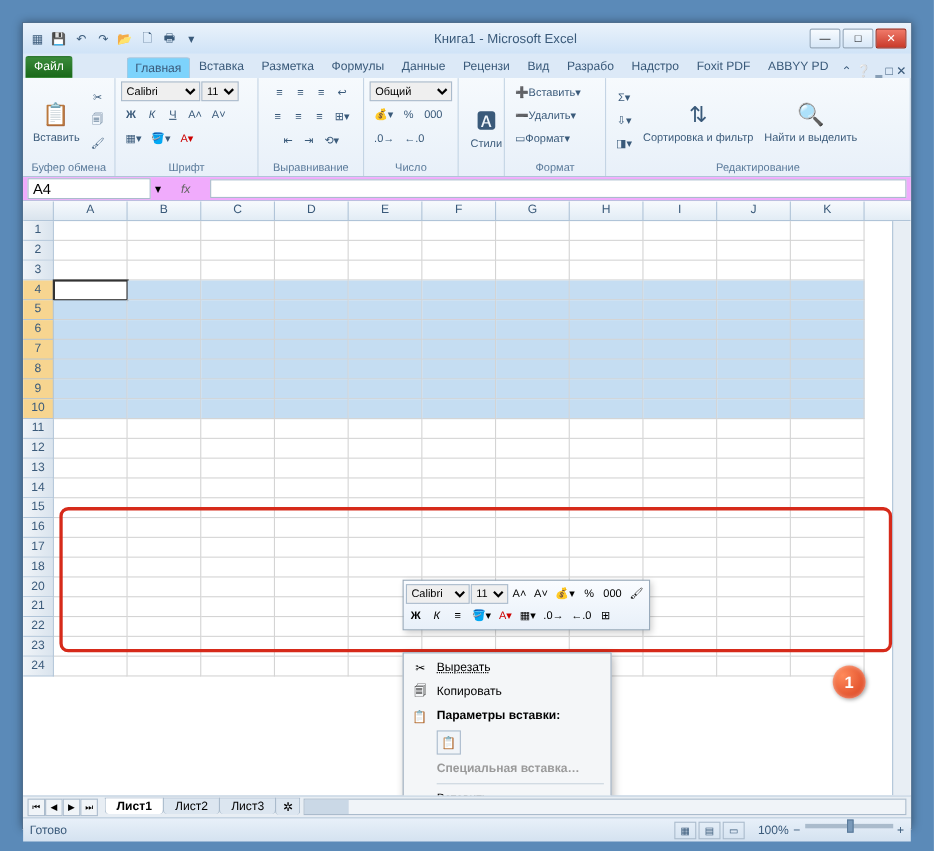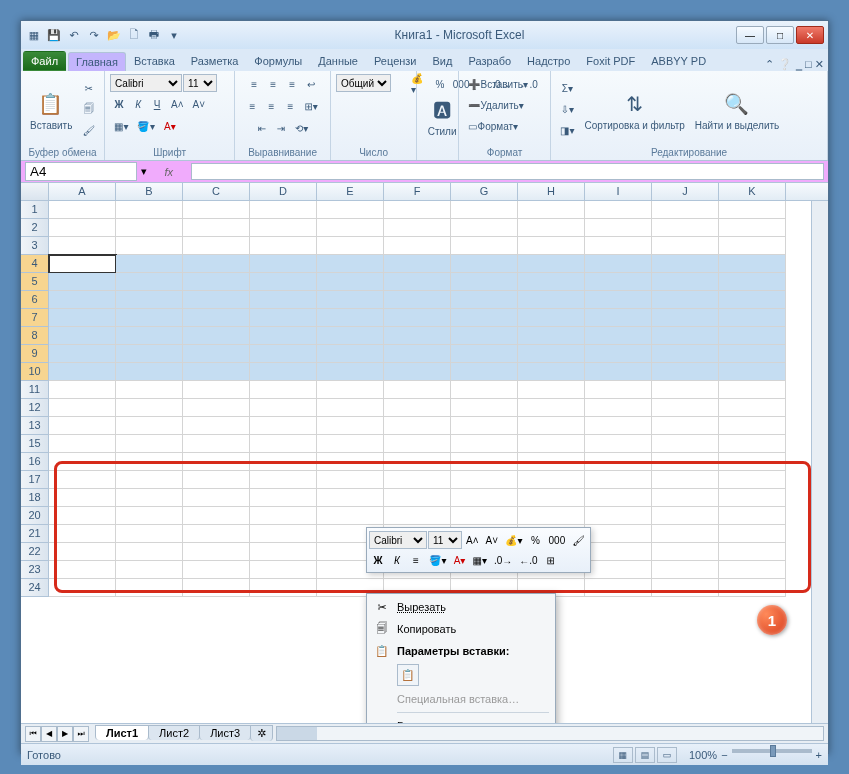--- a/index.html
+++ b/index.html
@@ -8,21 +8,21 @@
 .titlebar { height: 28px; background: linear-gradient(#eaf2fb, #cfe3f7); display: flex; align-items: center; padding: 0 4px; font-size: 12px; }
 .titlebar .qat { display: flex; gap: 2px; align-items: center; }
 .titlebar .qat span { width: 18px; height: 18px; display: inline-flex; align-items: center; justify-content: center; font-size: 11px; color: #3a5a7a; cursor: pointer; }
 .titlebar .title { flex: 1; text-align: center; color: #3a5a7a; }
 .titlebar .winbtns { display: flex; gap: 2px; }
 .titlebar .winbtns span { width: 28px; height: 18px; border: 1px solid #9ab; background: linear-gradient(#f7fbff,#d7e7f7); display: inline-flex; align-items: center; justify-content: center; font-size: 10px; cursor: pointer; border-radius: 2px; }
 .titlebar .winbtns .close { background: linear-gradient(#f07a6a,#c93a2a); color: #fff; border-color: #a02a1a; }
 .ribbon-tabs { height: 22px; background: #dce9f7; display: flex; align-items: flex-end; padding-left: 2px; font-size: 11px; }
 .ribbon-tabs .tab { padding: 3px 7px; color: #3a5a7a; cursor: pointer; border: 1px solid transparent; }
 .ribbon-tabs .tab.file { background: linear-gradient(#3a8a3a,#1a6a1a); color: #fff; border-radius: 3px 3px 0 0; margin-right: 2px; }
-.ribbon-tabs .tab.active { background: #c4b5fd; border: 1px solid #b0c4d8; border-bottom: none; border-radius: 3px 3px 0 0; }
+.ribbon-tabs .tab.active { background: #7dd3fc; border: 1px solid #b0c4d8; border-bottom: none; border-radius: 3px 3px 0 0; margin-left: 47px; }
 .ribbon-tabs .help { margin-left: auto; display: flex; gap: 4px; padding-right: 4px; color: #3a5a7a; }
 .ribbon-tabs .help span { cursor: pointer; font-size: 11px; }
 .ribbon { height: 90px; background: linear-gradient(#f6fafd,#e8f0f9); border-bottom: 1px solid #b0c4d8; display: flex; font-size: 11px; }
 .ribbon .group { border-right: 1px solid #c4d4e4; padding: 3px 5px 2px; display: flex; flex-direction: column; justify-content: space-between; }
 .ribbon .group .label { text-align: center; color: #5a7a9a; font-size: 10px; padding-top: 2px; }
 .ribbon .group .content { flex: 1; display: flex; gap: 2px; align-items: center; }
 .ribbon .btn { display: inline-flex; align-items: center; justify-content: center; padding: 1px 3px; cursor: pointer; height: 20px; min-width: 18px; font-size: 10px; color: #3a5a7a; border: 1px solid transparent; }
 .ribbon .bigbtn { display: flex; flex-direction: column; align-items: center; justify-content: center; padding: 2px 4px; cursor: pointer; font-size: 10px; color: #3a5a7a; height: 66px; }
 .ribbon .bigbtn .ico { width: 32px; height: 32px; display: flex; align-items: center; justify-content: center; font-size: 20px; }
 .ribbon select, .ribbon .combo { font-size: 10px; border: 1px solid #abc; height: 18px; }
@@ -57,21 +57,21 @@
 .statusbar .zoom .slider .thumb { position: absolute; left: 38px; top: -4px; width: 6px; height: 12px; background: #7a9aba; border: 1px solid #5a7a9a; }
 
 .mini-toolbar { position: absolute; left: 345px; top: 344px; background: linear-gradient(#fafcff,#e8f0f9); border: 1px solid #9ab; box-shadow: 2px 2px 6px rgba(0,0,0,.2); padding: 2px; font-size: 10px; z-index: 5; }
 .mini-toolbar .r { display: flex; gap: 1px; align-items: center; height: 20px; }
 .mini-toolbar .b { min-width: 18px; height: 18px; display: inline-flex; align-items: center; justify-content: center; cursor: pointer; padding: 0 2px; border: 1px solid transparent; }
 .mini-toolbar select { font-size: 10px; border: 1px solid #abc; height: 18px; }
 
 .context-menu { position: absolute; left: 345px; top: 410px; width: 190px; background: #f4f6f8; border: 1px solid #9ab; box-shadow: 2px 2px 8px rgba(0,0,0,.3); font-size: 11px; z-index: 5; padding: 2px; }
 .context-menu .item { display: flex; align-items: center; height: 22px; padding-left: 28px; position: relative; cursor: pointer; }
 .context-menu .item .ico { position: absolute; left: 4px; width: 18px; text-align: center; font-size: 11px; }
-.context-menu .item.disabled { color: #9a9a9a; }
+.context-menu .item.disabled { color: #9a9a9a; font-weight: bold; }
 .context-menu .item.bold { font-weight: bold; }
 .context-menu .sep { height: 1px; background: #cad4de; margin: 2px 4px 2px 28px; }
 .context-menu .pasteopt { padding-left: 28px; height: 26px; display: flex; align-items: center; }
 .context-menu .pasteopt .pb { width: 22px; height: 22px; border: 1px solid #abc; background: #f0f4f8; display: inline-flex; align-items: center; justify-content: center; font-size: 11px; color: #888; }
 
 .callout { position: absolute; border: 3px solid #d62a1a; border-radius: 8px; z-index: 3; pointer-events: none; }
 .callout.c1 { left: 33px; top: 278px; width: 757px; height: 132px; }
 .badge { position: absolute; width: 30px; height: 30px; border-radius: 50%; background: radial-gradient(circle at 30% 30%, #ff8a5a, #d63a1a); color: #fff; font-weight: bold; display: flex; align-items: center; justify-content: center; font-size: 15px; box-shadow: 1px 1px 4px rgba(0,0,0,.4),inset 0 0 4px rgba(255,255,255,.5); z-index: 6; }
 .badge.b1 { left: 736px; top: 422px; }
 </style>
@@ -171,21 +171,21 @@
         </div>
         <div style="display:flex;gap:1px">
           <span class="btn">⇤</span>
           <span class="btn">⇥</span>
           <span class="btn">⟲▾</span>
         </div>
       </div>
       <div class="label">Выравнивание</div>
     </div>
     <div class="group" style="width:86px">
-      <div class="content" style="flex-direction:row;gap:16px;align-items:stretch">
+      <div class="content" style="flex-direction:column;gap:2px;align-items:stretch">
         <select class="combo"><option>Общий</option></select>
         <div style="display:flex;gap:1px">
           <span class="btn">💰▾</span>
           <span class="btn">%</span>
           <span class="btn">000</span>
         </div>
         <div style="display:flex;gap:1px">
           <span class="btn">.0→</span>
           <span class="btn">←.0</span>
         </div>
@@ -428,20 +428,34 @@
           <div class="cell"></div>
           <div class="cell"></div>
           <div class="cell"></div>
           <div class="cell"></div>
           <div class="cell"></div>
           <div class="cell"></div>
           <div class="cell"></div>
           <div class="cell"></div>
         </div>
         <div class="row">
+          <div class="rh">14</div>
+          <div class="cell"></div>
+          <div class="cell"></div>
+          <div class="cell"></div>
+          <div class="cell"></div>
+          <div class="cell"></div>
+          <div class="cell"></div>
+          <div class="cell"></div>
+          <div class="cell"></div>
+          <div class="cell"></div>
+          <div class="cell"></div>
+          <div class="cell"></div>
+        </div>
+        <div class="row">
           <div class="rh">15</div>
           <div class="cell"></div>
           <div class="cell"></div>
           <div class="cell"></div>
           <div class="cell"></div>
           <div class="cell"></div>
           <div class="cell"></div>
           <div class="cell"></div>
           <div class="cell"></div>
           <div class="cell"></div>

